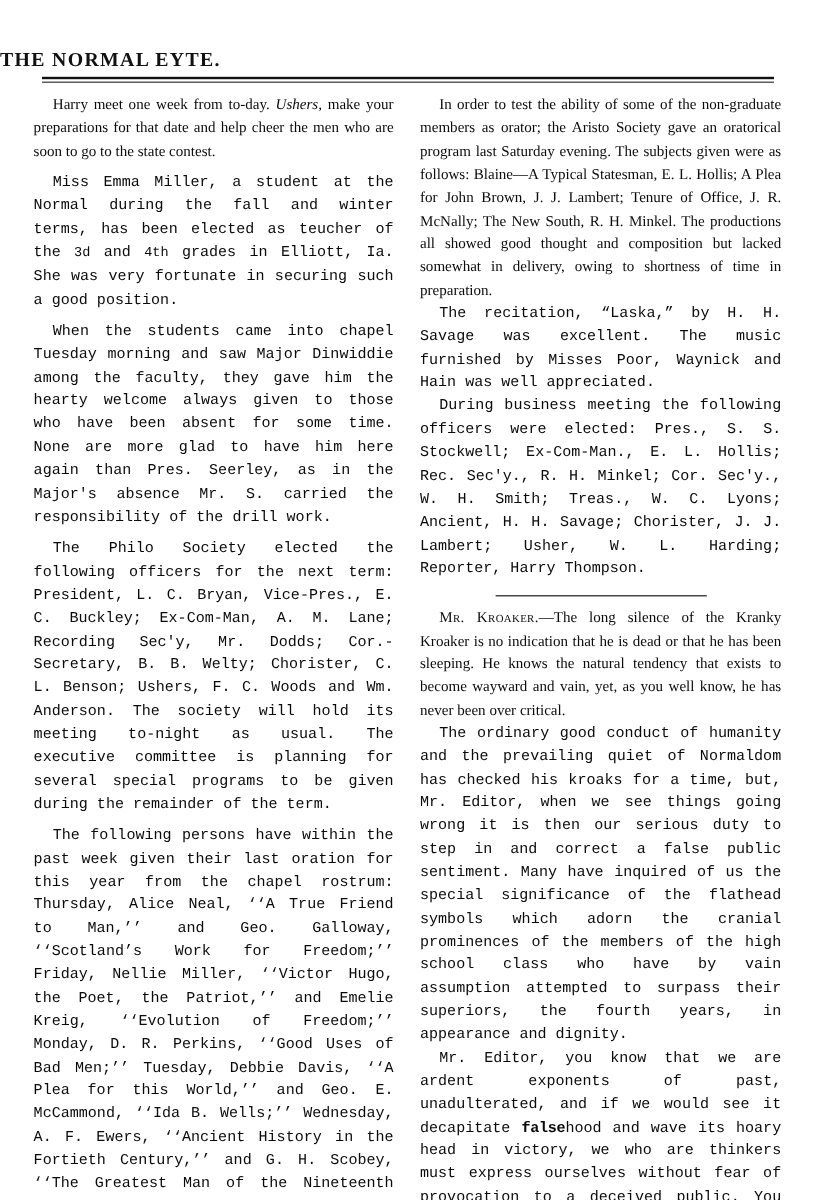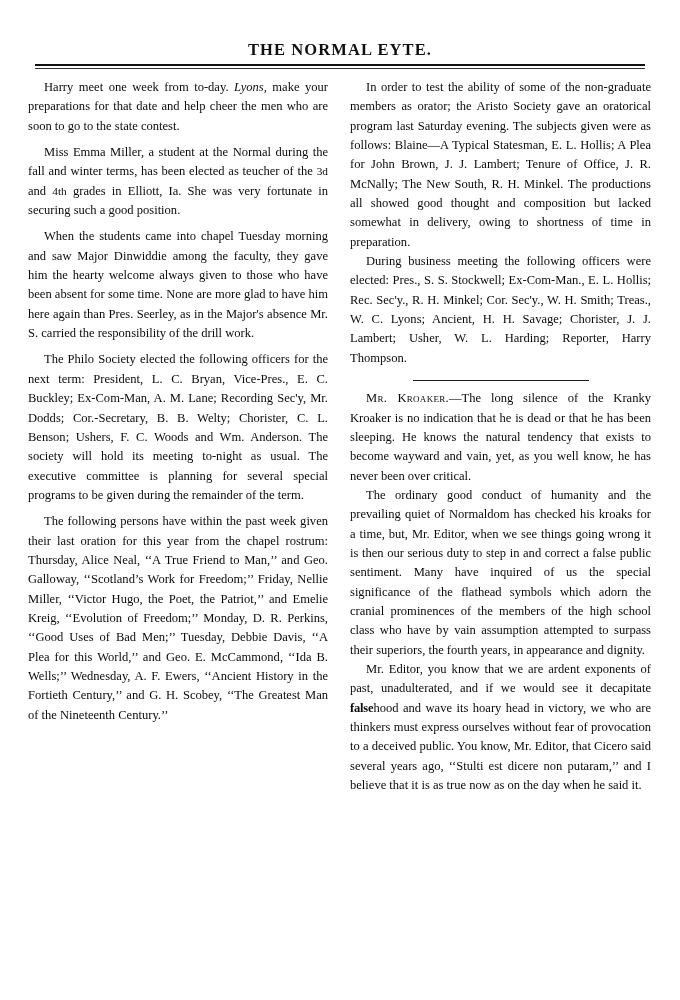--- a/index.html
+++ b/index.html
@@ -24,21 +24,20 @@
     width: 680px;
     height: 1000px;
   }
 
   
   .masthead {
     position: absolute;
     left: 0;
     top: 40px;
     width: 680px;
-    text-align: center;
   }
   .masthead-title {
     font-family: "Liberation Serif", "DejaVu Serif", serif;
     font-weight: bold;
     font-size: 16.5px;
     letter-spacing: 1.1px;
     color: #111;
   }
 
   
@@ -77,21 +76,21 @@
     hyphens: none;
   }
   .col-left  { left: 28px; }
   .col-right { left: 350px; width: 301px; }
 
   .column p {
     margin: 0;
     text-indent: 16px;
   }
 
-  .column p + p { margin-top: 0px; }
+  .column p + p { margin-top: 0px; font-family: Liberation Mono, monospace; }
   .column p.gap { margin-top: 7px; }
 
   em { font-style: italic; }
 
   .smallcaps {
     font-variant: small-caps;
     letter-spacing: 0.3px;
   }
 
   .oldstyle-num { font-size: 11.3px; }
@@ -123,41 +122,42 @@
     <span class="masthead-title">THE NORMAL EYTE.</span>
   </div>
   <div class="head-rule">
     <div class="thick"></div>
     <div class="thin"></div>
   </div>
 
   <div class="column col-left">
 
     <p><span>Harry meet one week from to-day.</span>
-      <em>Lyons,</em>
+      <em>Ushers,</em>
       <span>make your preparations for that date and help cheer the men who are soon to go to the state contest.</span></p>
 
     <p class="gap"><span>Miss Emma Miller, a student at the Normal during the fall and winter terms, has been elected as teucher of the</span>
       <span class="oldstyle-num">3d</span>
       <span>and</span>
       <span class="oldstyle-num">4th</span>
       <span>grades in Elliott, Ia. She was very fortunate in securing such a good position.</span></p>
 
 
     <p class="gap">When the students came into chapel Tuesday morning and saw Major Dinwiddie among the faculty, they gave him the hearty welcome always given to those who have been absent for some time. None are more glad to have him here again than Pres. Seerley, as in the Major's absence Mr. S. carried the responsibility of the drill work.</p>
 
     <p class="gap">The Philo Society elected the following officers for the next term: President, L. C. Bryan, Vice-Pres., E. C. Buckley; Ex-Com-Man, A. M. Lane; Recording Sec'y, Mr. Dodds; Cor.-Secretary, B. B. Welty; Chorister, C. L. Benson; Ushers, F. C. Woods and Wm. Anderson. The society will hold its meeting to-night as usual. The executive committee is planning for several special programs to be given during the remainder of the term.</p>
 
     <p class="gap">The following persons have within the past week given their last oration for this year from the chapel rostrum: Thursday, Alice Neal, ‘‘A True Friend to Man,’’ and Geo. Galloway, ‘‘Scotland’s Work for Freedom;’’ Friday, Nellie Miller, ‘‘Victor Hugo, the Poet, the Patriot,’’ and Emelie Kreig, ‘‘Evolution of Freedom;’’ Monday, D. R. Perkins, ‘‘Good Uses of Bad Men;’’ Tuesday, Debbie Davis, ‘‘A Plea for this World,’’ and Geo. E. McCammond, ‘‘Ida B. Wells;’’ Wednesday, A. F. Ewers, ‘‘Ancient History in the Fortieth Century,’’ and G. H. Scobey, ‘‘The Greatest Man of the Nineteenth Century.’’</p>
   </div>
 
   <div class="column col-right">
 
     <p>In order to test the ability of some of the non-graduate members as orator; the Aristo Society gave an oratorical program last Saturday evening. The subjects given were as follows: Blaine—A Typical Statesman, E. L. Hollis; A Plea for John Brown, J. J. Lambert; Tenure of Office, J. R. McNally; The New South, R. H. Minkel. The productions all showed good thought and composition but lacked somewhat in delivery, owing to shortness of time in preparation.</p>
 
+    <p>The recitation, “Laska,” by H. H. Savage was excellent. The music furnished by Misses Poor, Waynick and Hain was well appreciated.</p>
 
     <p>During business meeting the following officers were elected: Pres., S. S. Stockwell; Ex-Com-Man., E. L. Hollis; Rec. Sec'y., R. H. Minkel; Cor. Sec'y., W. H. Smith; Treas., W. C. Lyons; Ancient, H. H. Savage; Chorister, J. J. Lambert; Usher, W. L. Harding; Reporter, Harry Thompson.</p>
 
     <div class="section-rule"></div>
 
 
     <p><span class="smallcaps">Mr. Kroaker.</span><span>—</span><span>The long silence of the Kranky Kroaker is no indication that he is dead or that he has been sleeping. He knows the natural tendency that exists to become wayward and vain, yet, as you well know, he has never been over critical.</span></p>
 
     <p>The ordinary good conduct of humanity and the prevailing quiet of Normaldom has checked his kroaks for a time, but, Mr. Editor, when we see things going wrong it is then our serious duty to step in and correct a false public sentiment. Many have inquired of us the special significance of the flathead symbols which adorn the cranial prominences of the members of the high school class who have by vain assumption attempted to surpass their superiors, the fourth years, in appearance and dignity.</p>
 

